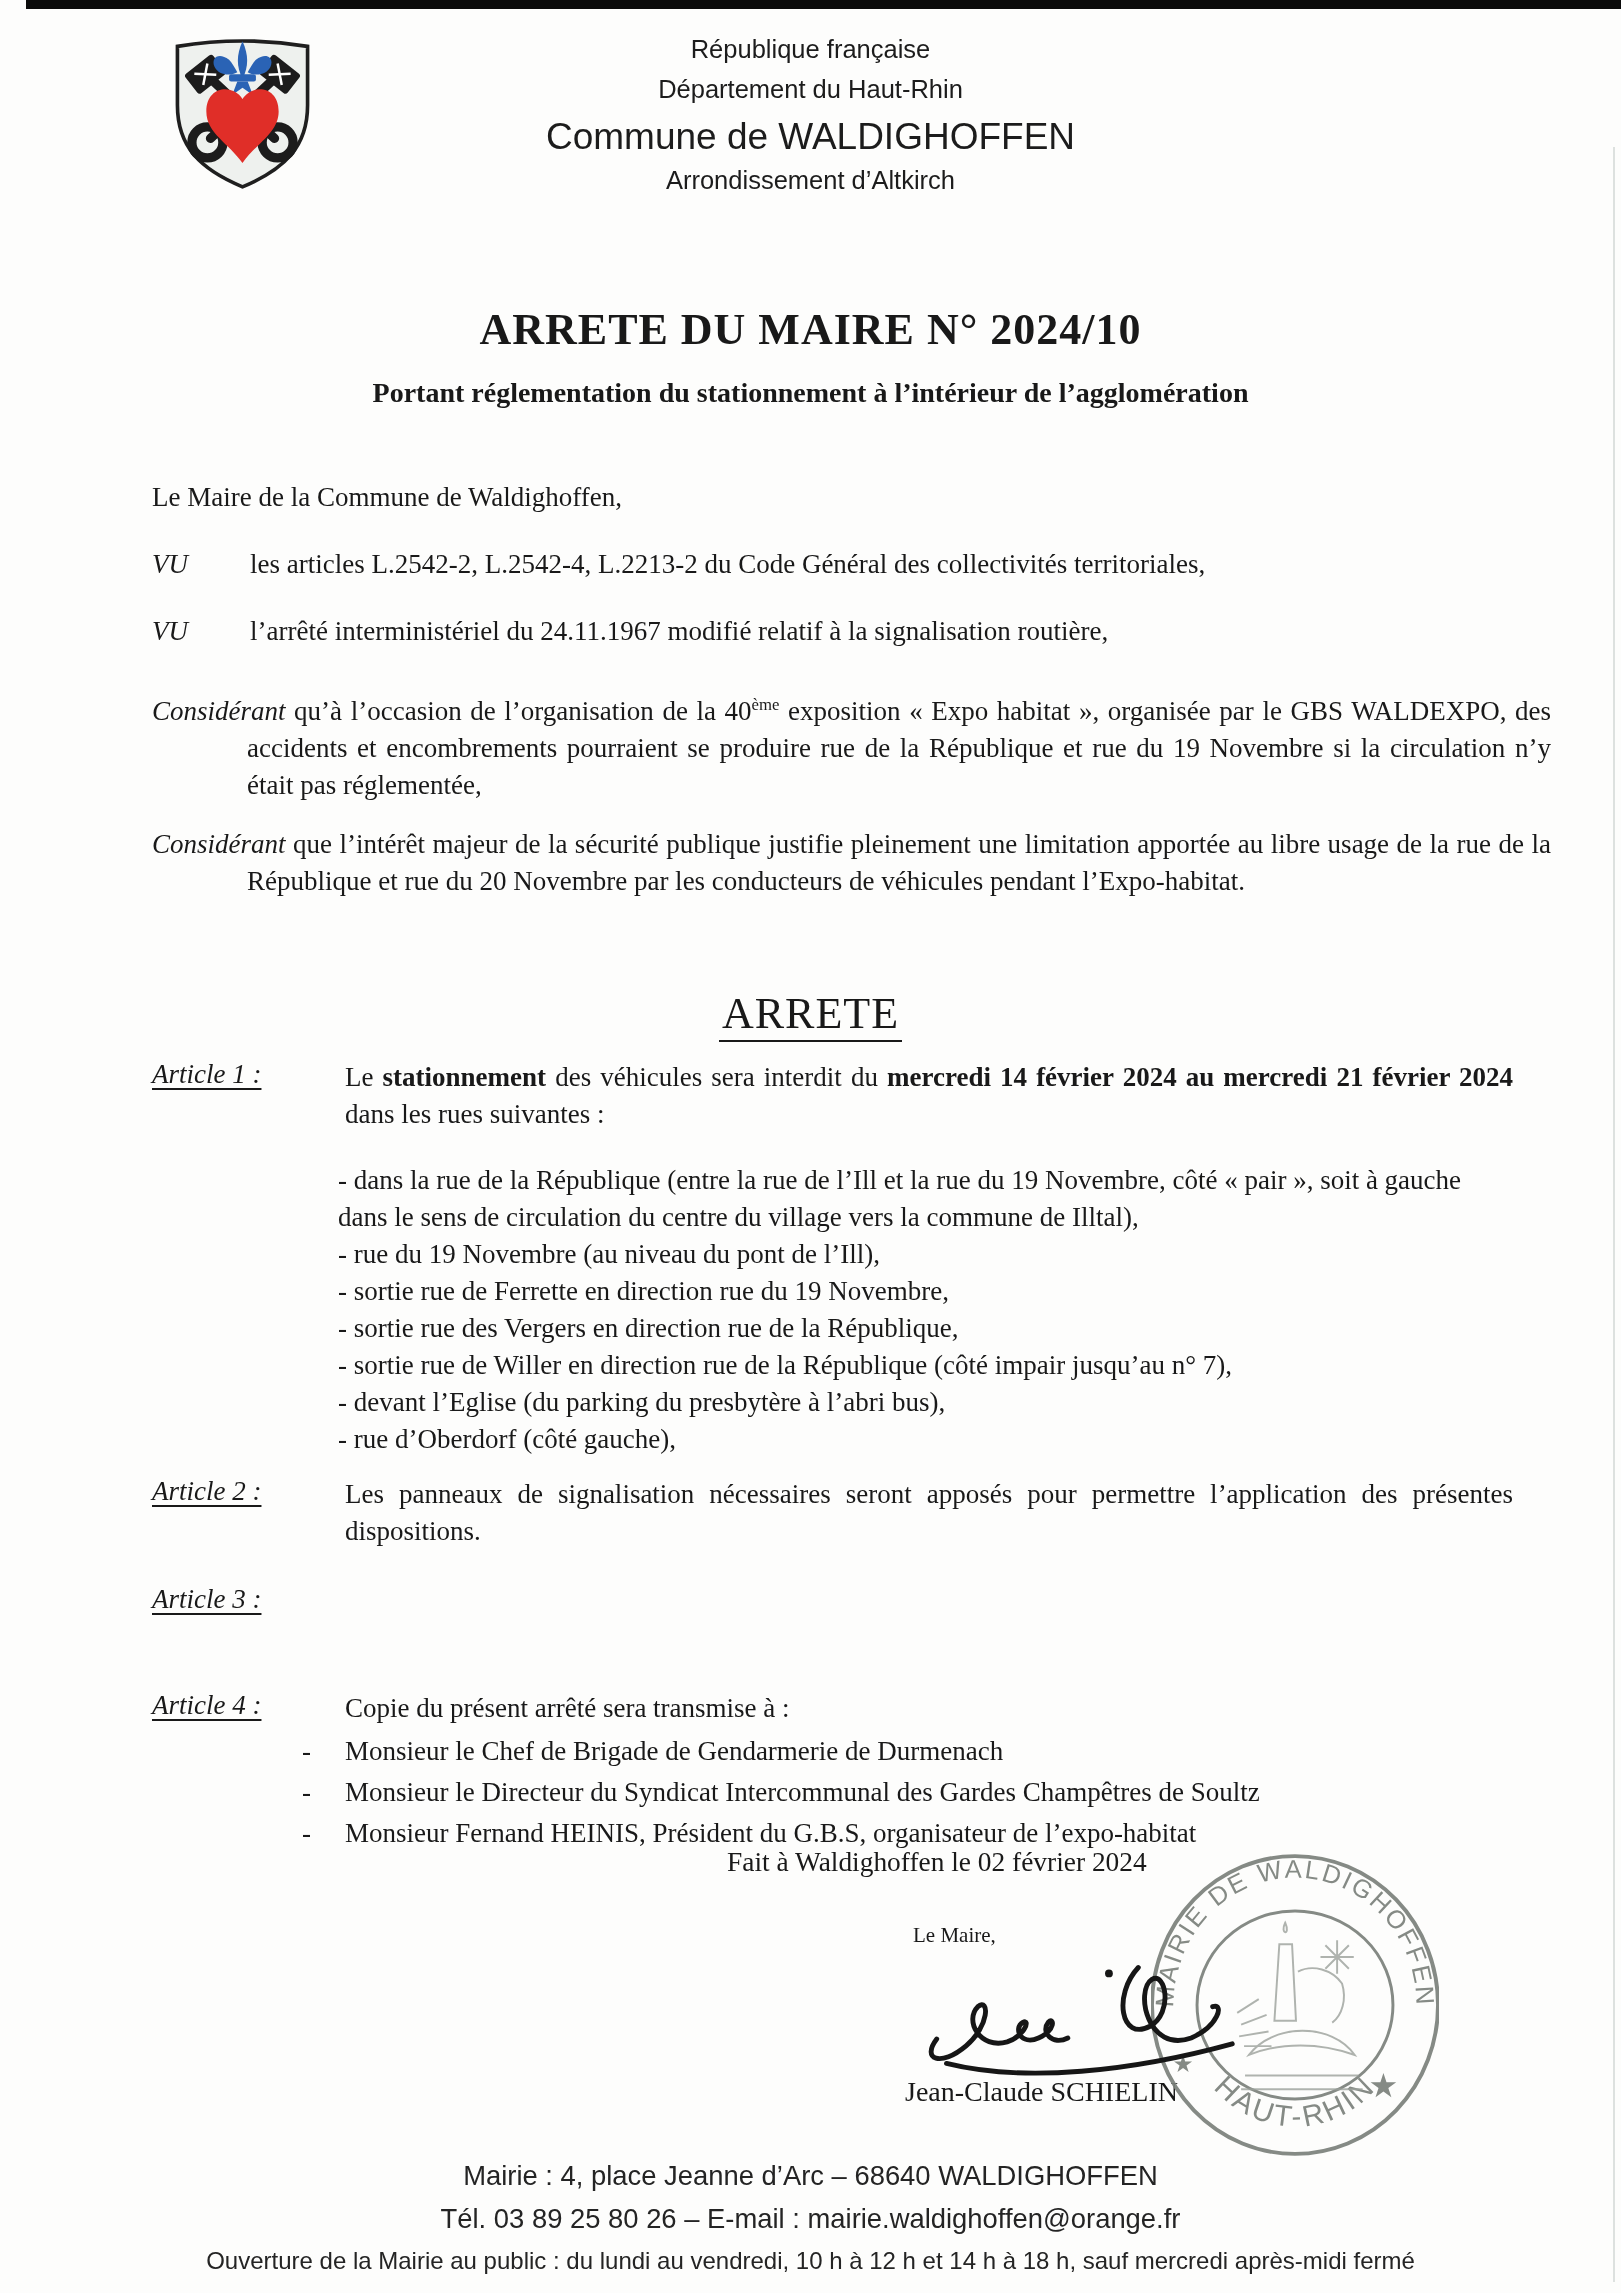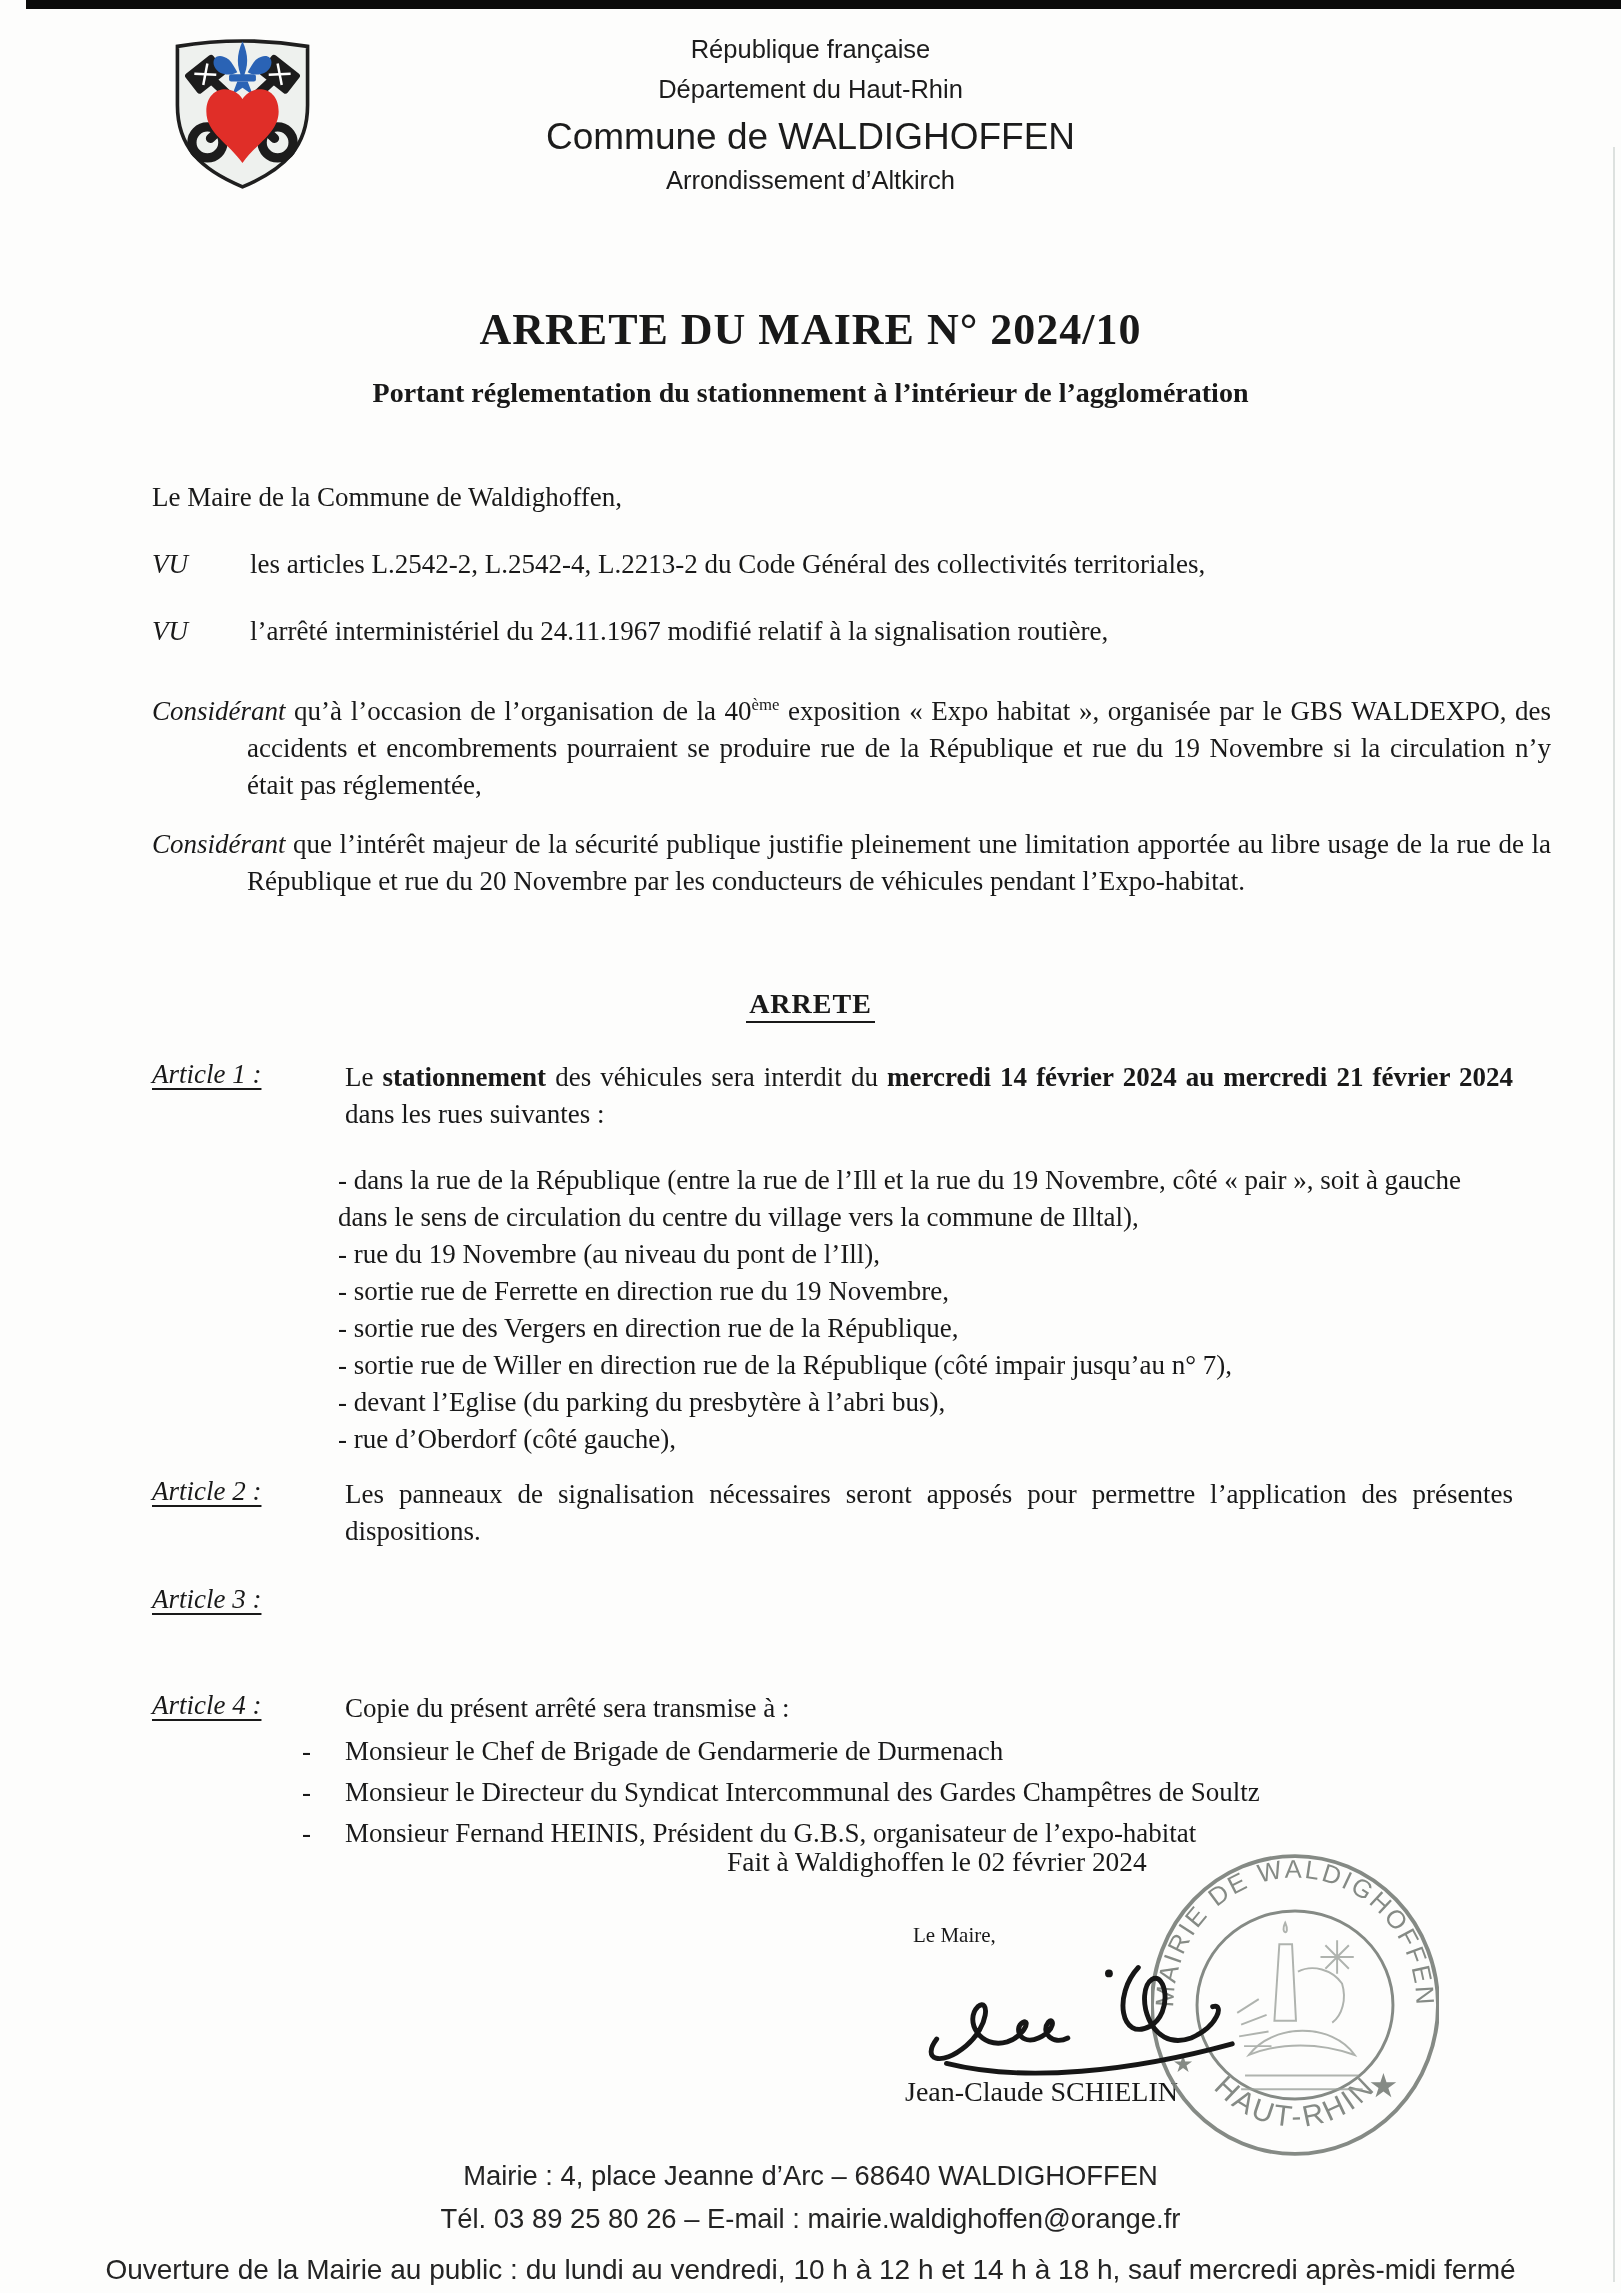--- a/index.html
+++ b/index.html
@@ -31,41 +31,41 @@
 
   
   .opening { position:absolute; left:152px; top:482px; }
   .vu-row  { position:absolute; left:152px; width:1364px; }
   .vu-label { display:inline-block; width:98px; font-style:italic; }
   .cons { position:absolute; left:152px; width:1304px; text-align:justify;
           line-height:37px; padding-left:95px; text-indent:-95px; }
 
   
   .arrete { position:absolute; left:0; right:0; top:988px; text-align:center; }
-  .arrete span { font-size:28px; font-weight:bold; border-bottom:2.9px solid #191919; padding:0 2.9px 2px; letter-spacing:1px; }
+  .arrete span { font-size:44px; font-weight:normal; border-bottom:2.9px solid #191919; padding:0 2.9px 2px; letter-spacing:1px; }
   .art-label { position:absolute; left:152px; font-style:italic;
                text-decoration:underline; text-underline-offset:4.9px; }
   .art-body  { position:absolute; left:345px; width:1168px; text-align:justify; line-height:37px; }
   .streets   { position:absolute; left:338px; top:1162px; width:1127px; line-height:37px; }
   .recips    { position:absolute; left:345px; top:1731px; width:1176px; line-height:41px; }
   .recip     { position:relative; }
   .recip::before { content:"-"; position:absolute; left:-43px; }
 
   
   .fait    { position:absolute; left:727px; top:1847px; font-size:27.4px; }
   .lemaire { position:absolute; left:913px; top:1923px; font-size:21px; }
   .signame { position:absolute; left:905px; top:2076px; font-size:28px; }
   .stamp   { position:absolute; left:1151px; top:1854px; opacity:0.92; }
   .sig     { position:absolute; left:907px; top:1946px; }
 
   
   .footer { position:absolute; left:0; right:0; text-align:center; color:#242424; }
   .f1 { top:2160px; font-size:27.4px; }
   .f2 { top:2203px; font-size:27.4px; }
-  .f3 { top:2247px; font-size:28px;margin-top:7px; }
+  .f3 { top:2247px; font-size:24px; }
 </style>
 </head>
 <body>
 
 <div class="page">
 
   <div class="top-strip"></div>
   <div class="edge-line"></div>
 
   <svg class="crest" width="147" height="157" viewBox="0 0 142 152">

